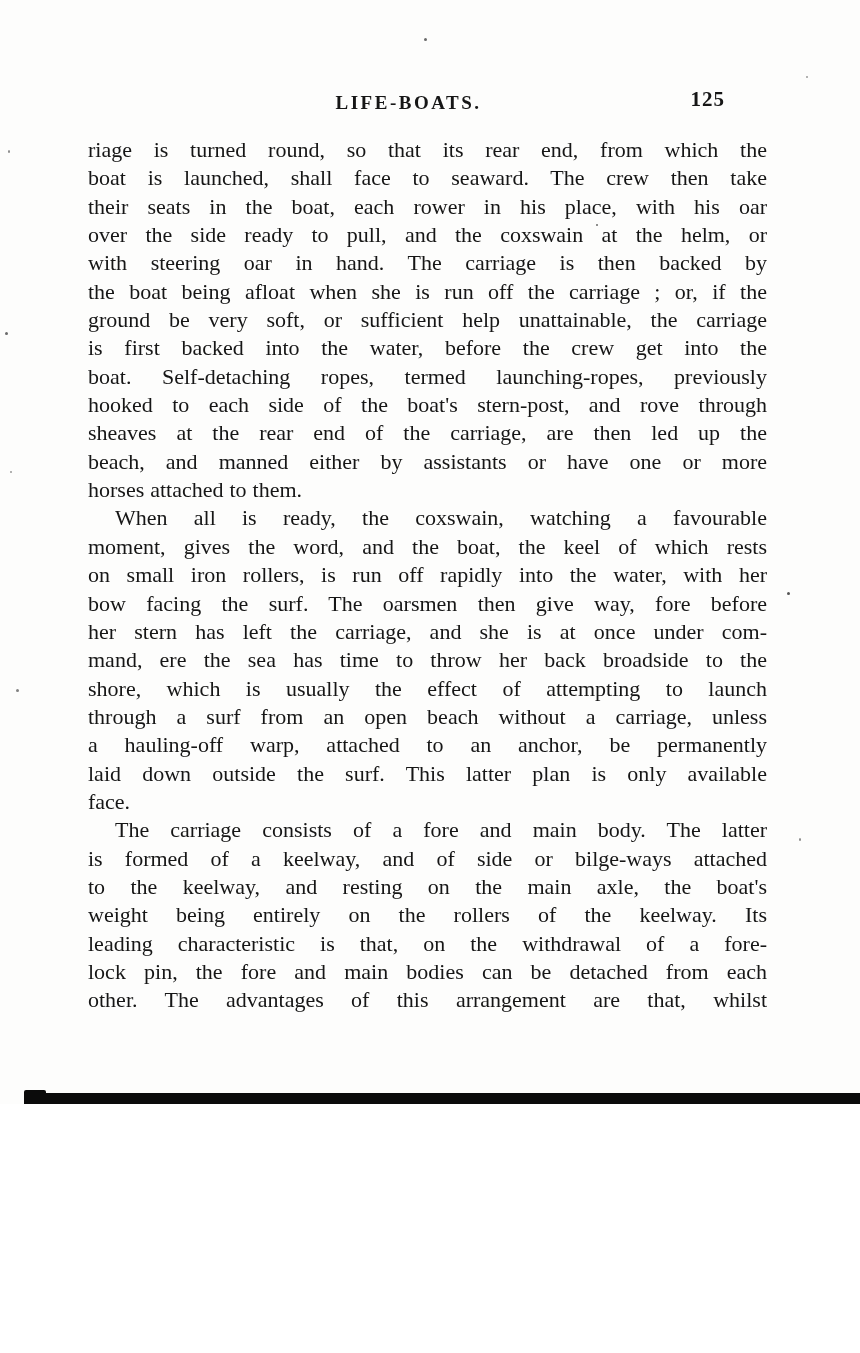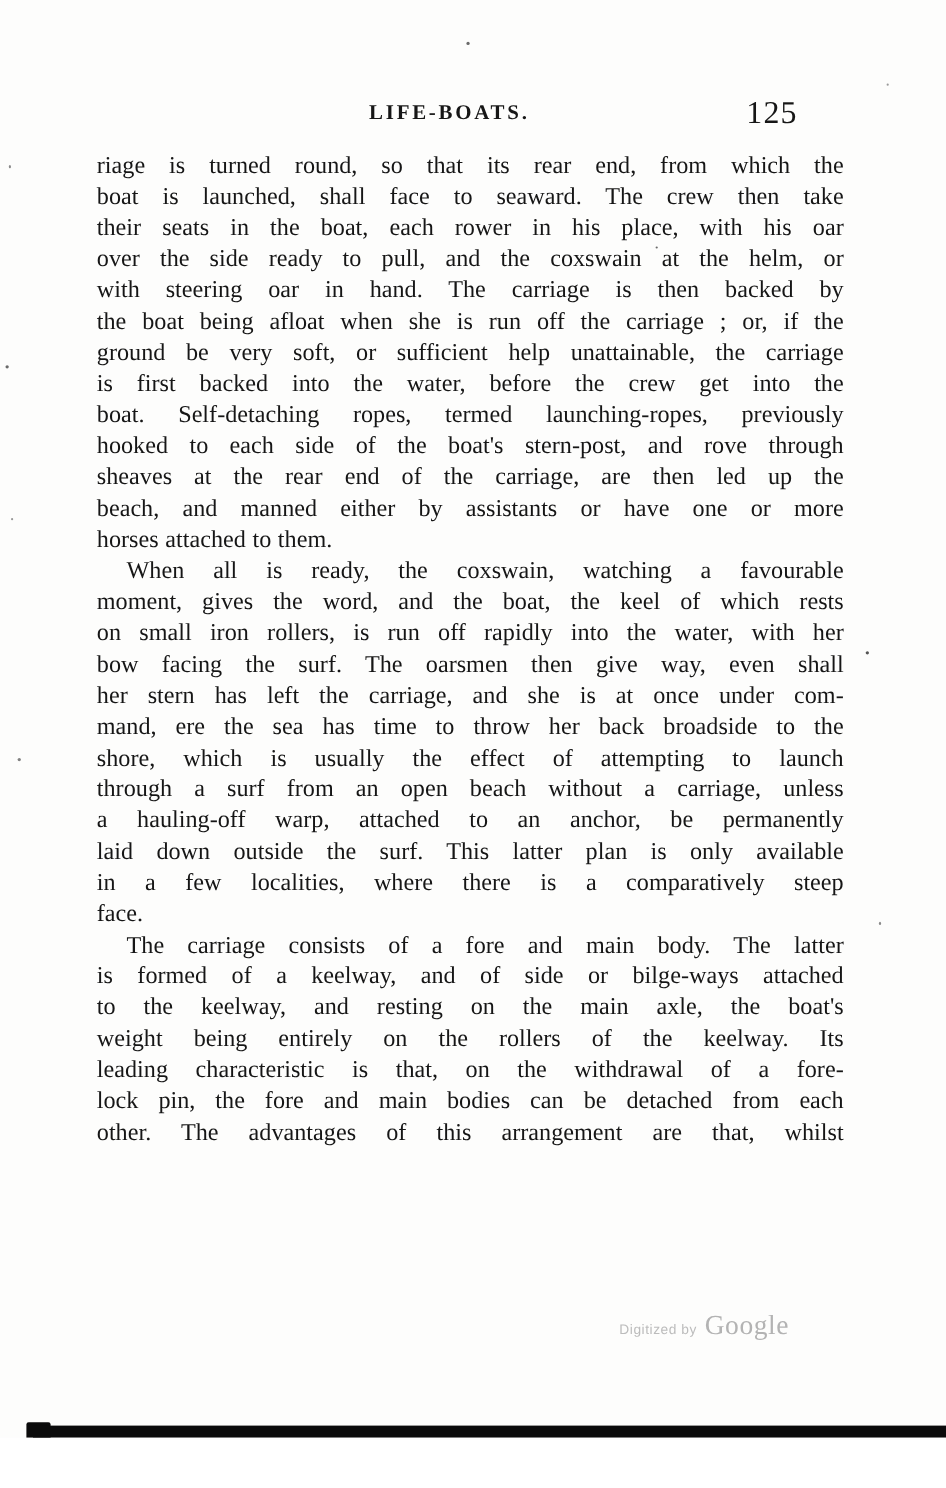--- a/index.html
+++ b/index.html
@@ -1,19 +1,19 @@
 <!DOCTYPE html>
 <html><head>
 <meta charset="utf-8">
 <style>
   html, body { margin: 0; padding: 0; }
   .page {
     position: relative;
     width: 860px;
-    height: 1307px;
+    height: 1104px;
     background: #fdfdfc;
     overflow: hidden;
     font-family: "Liberation Serif", serif;
     color: #161616;
   }
 
   
   .header {
     position: absolute;
     top: 92px;
@@ -29,22 +29,22 @@
     top: 0;
     font-size: 19px;
     font-weight: bold;
     letter-spacing: 2.5px;
     white-space: nowrap;
   }
   .header .page-number {
     position: absolute;
     right: 42px;
     top: -5px;
-    font-size: 29px;
-    font-weight: normal;
+    font-size: 21px;
+    font-weight: bold;
     letter-spacing: 1px;
   }
 
   
   .body-text {
     position: absolute;
     top: 136px;
     left: 88px;
     width: 679px;
   }
@@ -144,28 +144,27 @@
         <div class="line">boat.  Self-detaching ropes, termed launching-ropes, previously</div>
         <div class="line">hooked to each side of the boat's stern-post, and rove through</div>
         <div class="line">sheaves at the rear end of the carriage, are then led up the</div>
         <div class="line">beach, and manned either by assistants or have one or more</div>
         <div class="line lastline">horses attached to them.</div>
       </div>
       <div class="para">
         <div class="line indent">When all is ready, the coxswain, watching a favourable</div>
         <div class="line">moment, gives the word, and the boat, the keel of which rests</div>
         <div class="line">on small iron rollers, is run off rapidly into the water, with her</div>
-        <div class="line">bow facing the surf.  The oarsmen then give way, even shall</div>
+        <div class="line">bow facing the surf.  The oarsmen then give way, fore before</div>
         <div class="line">her stern has left the carriage, and she is at once under com-</div>
         <div class="line">mand, ere the sea has time to throw her back broadside to the</div>
         <div class="line">shore, which is usually the effect of attempting to launch</div>
         <div class="line">through a surf from an open beach without a carriage, unless</div>
         <div class="line">a hauling-off warp, attached to an anchor, be permanently</div>
         <div class="line">laid down outside the surf.  This latter plan is only available</div>
-        <div class="line">in a few localities, where there is a comparatively steep</div>
         <div class="line lastline">face.</div>
       </div>
       <div class="para">
         <div class="line indent">The carriage consists of a fore and main body.  The latter</div>
         <div class="line">is formed of a keelway, and of side or bilge-ways attached</div>
         <div class="line">to the keelway, and resting on the main axle, the boat's</div>
         <div class="line">weight being entirely on the rollers of the keelway.  Its</div>
         <div class="line">leading characteristic is that, on the withdrawal of a fore-</div>
         <div class="line">lock pin, the fore and main bodies can be detached from each</div>
         <div class="line">other.  The advantages of this arrangement are that, whilst</div>

